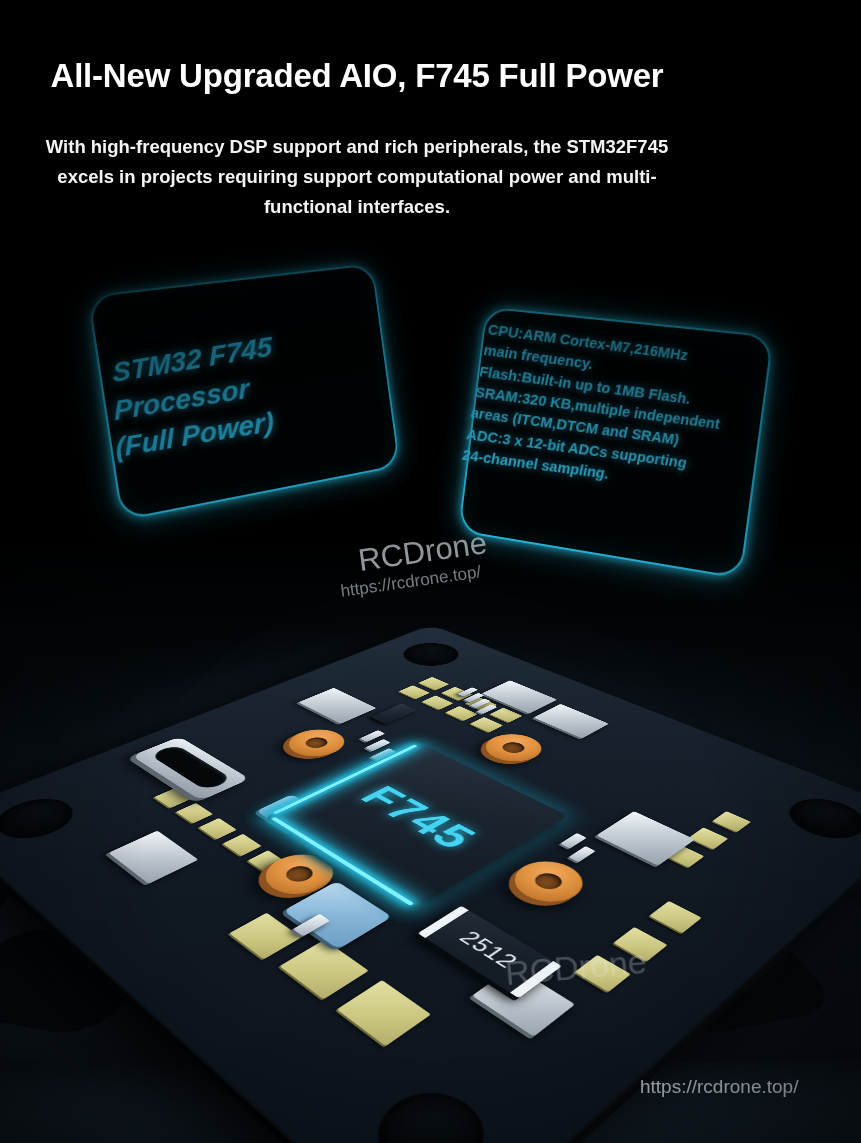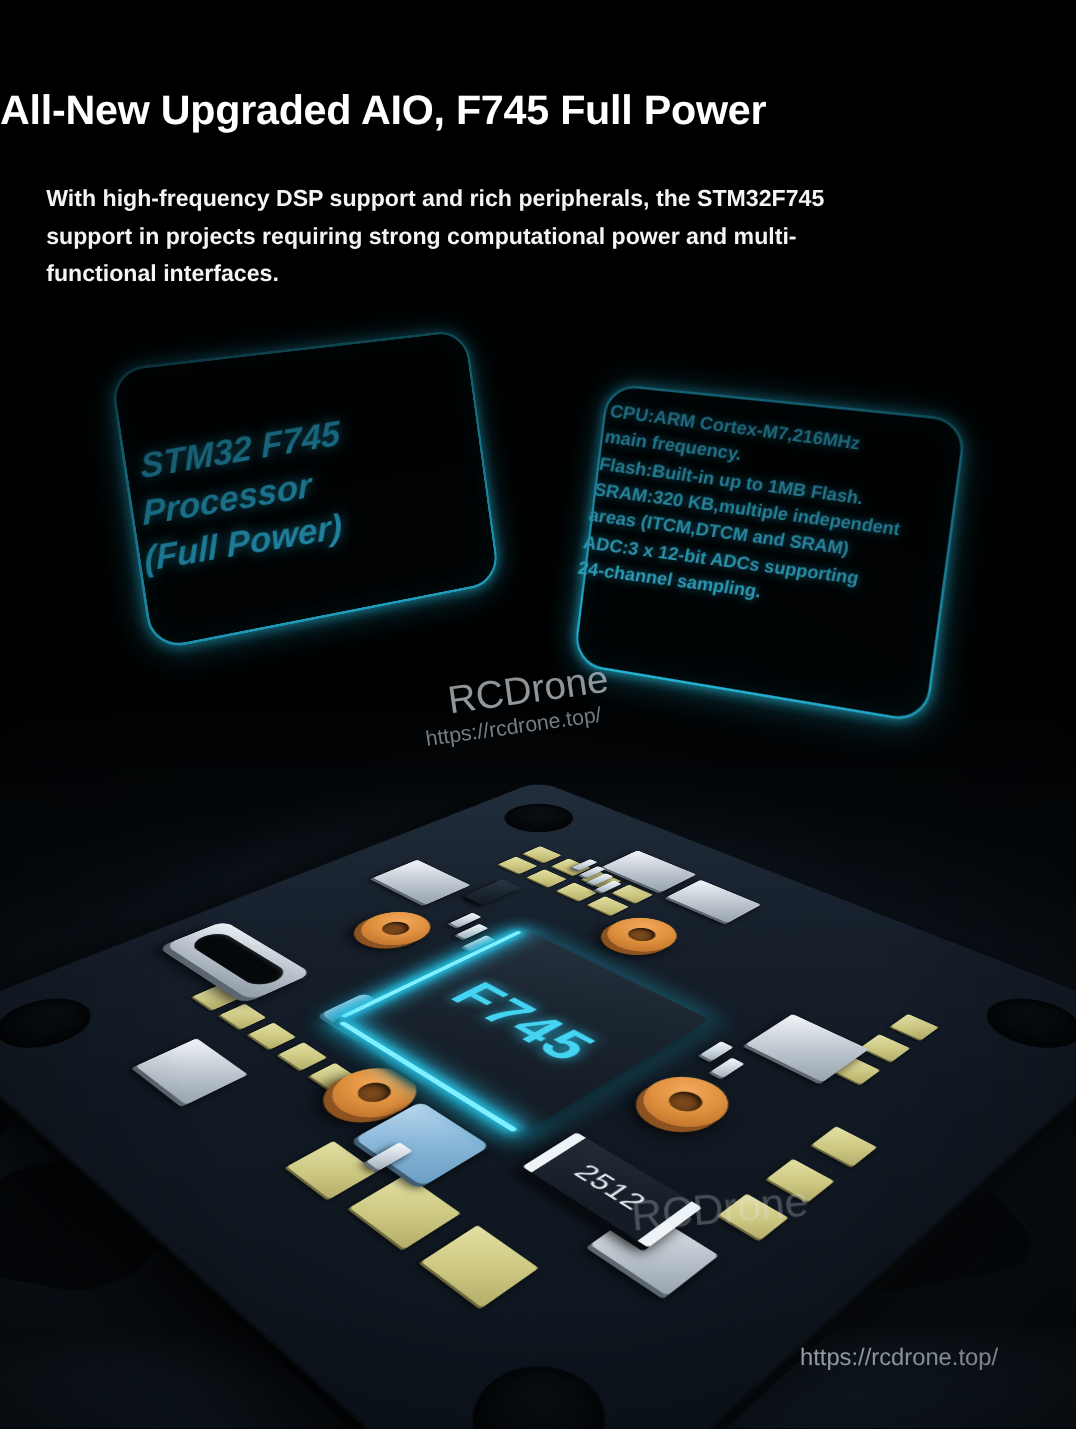--- a/index.html
+++ b/index.html
@@ -11,23 +11,23 @@
     position:relative;
     width:861px;
     height:1143px;
     overflow:hidden;
     background:#000;
   }
 
   
   .header-block{
     position:absolute;
-    left:0; top:68px;
+    left:0; top:56px;
     width:714px;
-    text-align:left;
+    text-align:center;
     z-index:40;
   }
   .headline{
     font-size:33px;
     font-weight:bold;
     color:#ffffff;
     letter-spacing:-0.2px;
     margin:0;
     line-height:1.2;
   }
@@ -412,21 +412,21 @@
       </div>
     </div>
 
     <div class="wm wm-brand-board">RCDrone</div>
   </div>
 
   <div class="vignette"></div>
 
   <div class="header-block">
     <h1 class="headline">All-New Upgraded AIO, F745 Full Power</h1>
-    <p class="subhead">With high-frequency DSP support and rich peripherals, the STM32F745 support in projects requiring strong computational power and multi-functional interfaces.</p>
+    <p class="subhead">With high-frequency DSP support and rich peripherals, the STM32F745 excels in projects requiring support computational power and multi-functional interfaces.</p>
   </div>
 
   <div class="panel panel-left"></div>
   <div class="panel-left-text">
     <div>STM32 F745</div>
     <div>Processor</div>
     <div>(Full Power)</div>
   </div>
 
   <div class="panel panel-right"></div>

